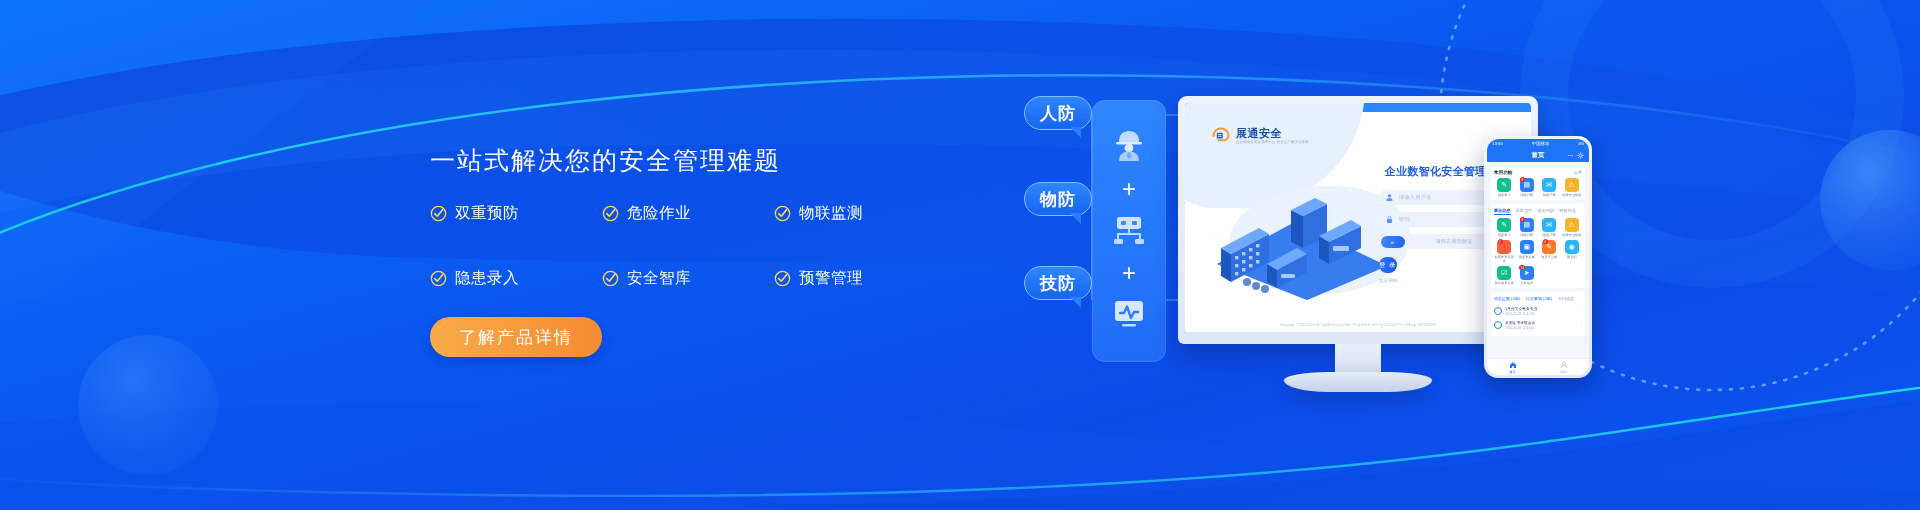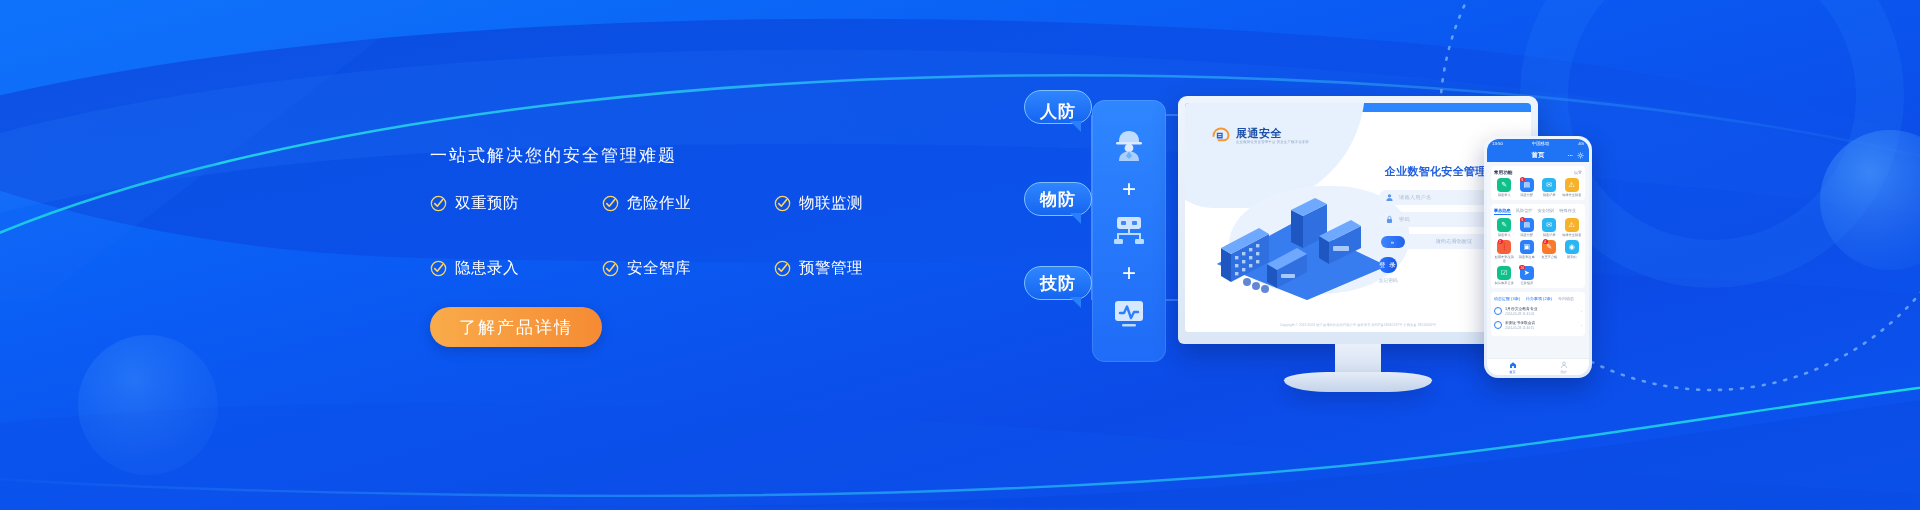--- a/index.html
+++ b/index.html
@@ -16,21 +16,21 @@
   svg.bg { position:absolute; inset:0; width:1920px; height:510px; display:block; }
 
   
   .copy { position:absolute; left:430px; top:128px; width:540px; }
   .headline {
     font-size:41px; font-weight:700; color:#ffc524; letter-spacing:1px;
     line-height:1.12; white-space:nowrap;
     text-shadow:0 2px 5px rgba(0,20,80,.28);
   }
   .subhead {
-    margin-top:16px; font-size:17px; font-weight:400; color:#ffffff;
+    margin-top:16px; font-size:25px; font-weight:400; color:#ffffff;
     letter-spacing:2px; white-space:nowrap; opacity:.98;
   }
   .features {
     margin-top:26px; display:grid; grid-template-columns:repeat(3,128px);
     row-gap:21px; column-gap:0px;gap:44px;
   }
   .feature { display:flex; align-items:center; gap:8px; white-space:nowrap; }
   .feature .tick { width:17px; height:17px; flex:0 0 17px; display:block; }
   .feature .flabel { font-size:15.5px; color:#ffffff; letter-spacing:.5px; }
 
@@ -79,21 +79,21 @@
     background:linear-gradient(180deg,#2f86ff 0%,#1565f0 100%);
     border:1.6px solid #7fc0ff;
     color:#ffffff; font-size:17px; font-weight:700; letter-spacing:1px;
   }
   .badge::after {
     content:""; position:absolute; right:10px; bottom:-9px;
     width:0; height:0;
     border-left:11px solid transparent;
     border-top:11px solid #2a7ffb;
   }
-  .badge.b1 { left:24px; top:90px;align-items:flex-end; }
+  .badge.b1 { left:24px; top:96px; }
   .badge.b2 { left:24px; top:182px; }
   .badge.b3 { left:24px; top:266px; }
 
   
   .monitor { position:absolute; left:178px; top:96px; width:360px; height:248px; }
   .monitor-shell {
     position:absolute; inset:0; border-radius:9px 9px 6px 6px;
     background:linear-gradient(180deg,#eef4fc 0%,#dbe7f6 100%);
     padding:7px 7px 12px 7px;
     box-shadow:0 10px 26px rgba(0,18,70,.3);

